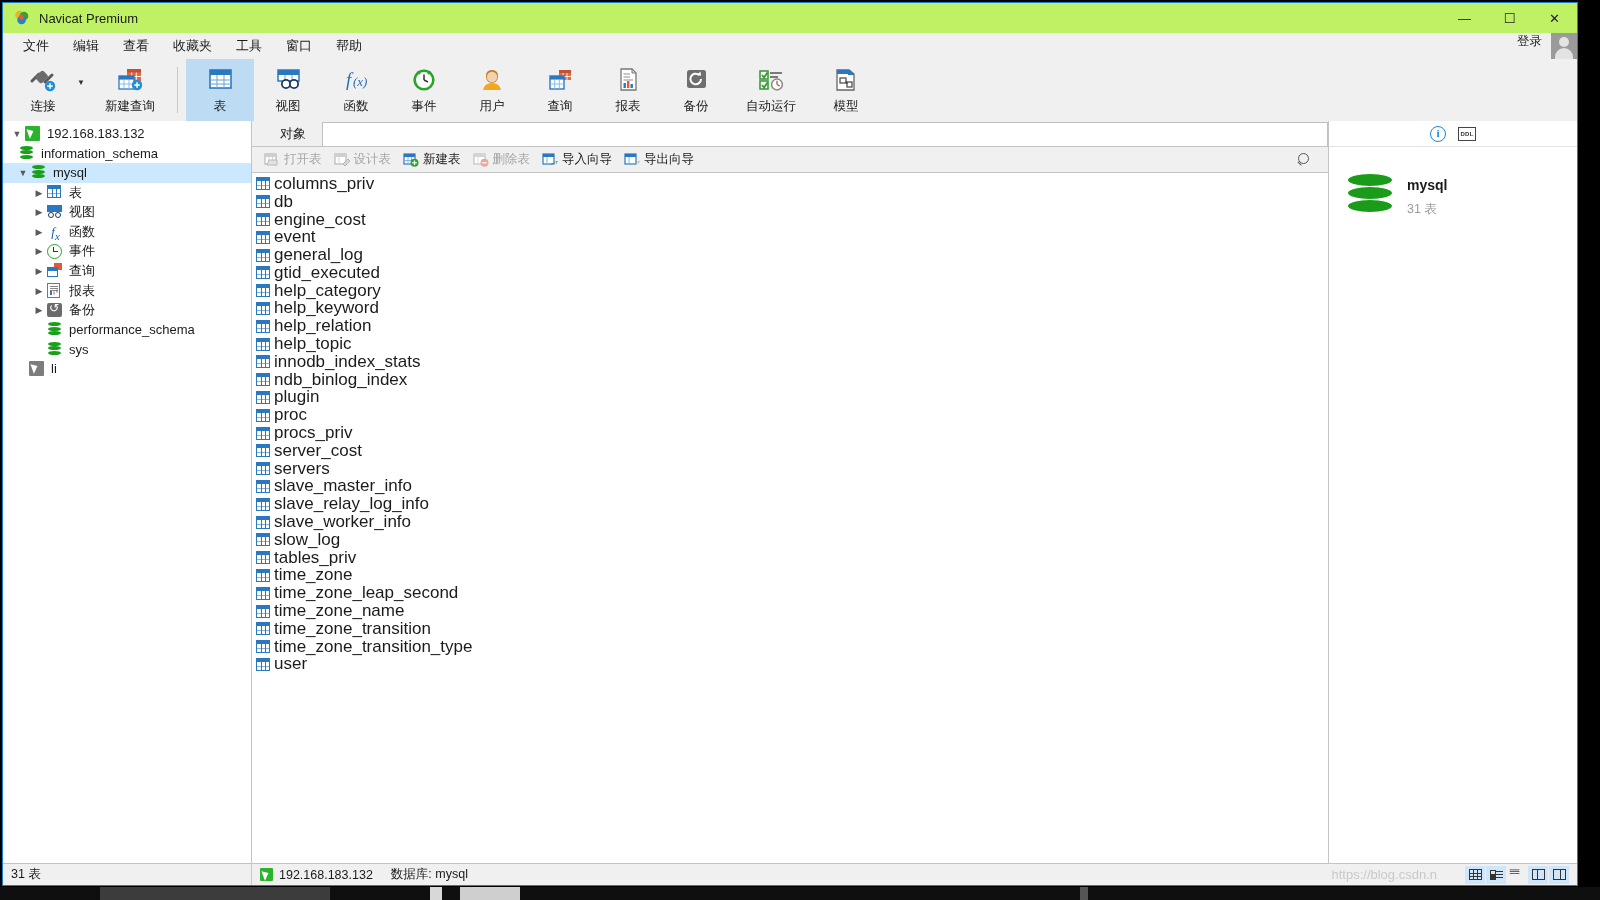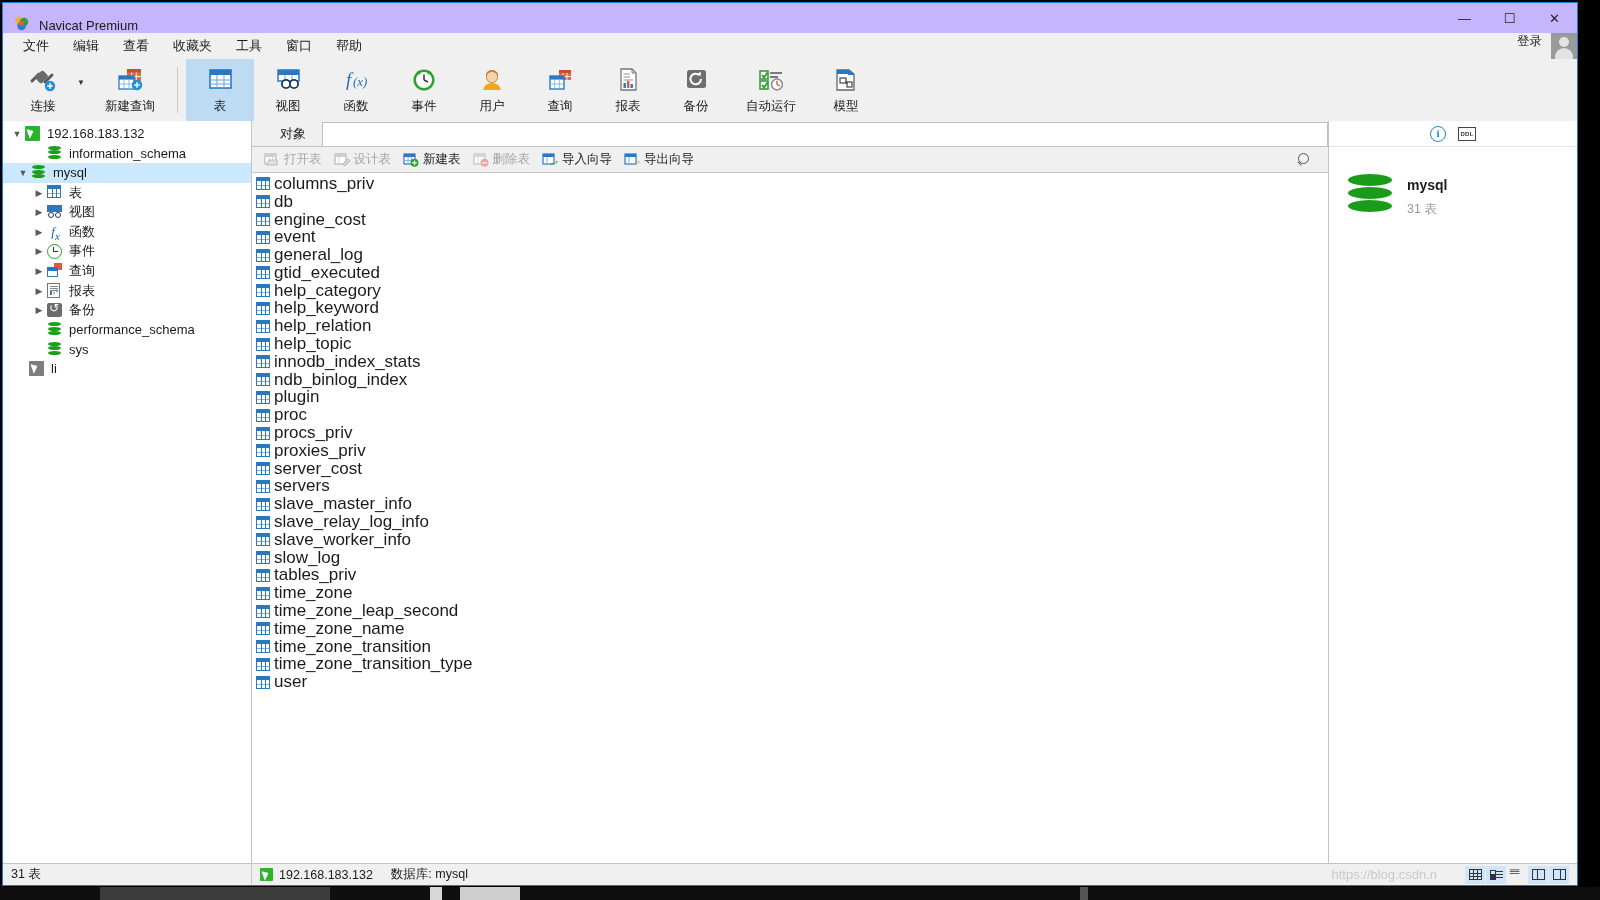--- a/index.html
+++ b/index.html
@@ -13,22 +13,22 @@
     position: absolute; left: 2px; top: 2px;
     width: 1576px; height: 884px;
     background: #ffffff;
     border: 1px solid #1a7fd4;
     display: flex; flex-direction: column;
     overflow: hidden;
   }
 
   
   .titlebar {
-    height: 30px; background: #c4b5fd;
-    display: flex; align-items: flex-end;
+    height: 30px; background: #bef264;
+    display: flex; align-items: center;
     flex: 0 0 30px;
   }
   .title-logo { width: 18px; height: 18px; margin: 0 8px 0 10px; position: relative; }
   .title-text { font-size: 13px; color: #1b1b1b; }
   .win-btns { margin-left: auto; display: flex; height: 30px; }
   .win-btn {
     width: 45px; height: 30px; display: flex; align-items: center; justify-content: center;
     font-size: 13px; color: #222;
   }
 
@@ -511,21 +511,21 @@
       <div class="tree">
 
         <div class="tnode" style="padding-left:6px;">
           <div class="arrow">▼</div>
           <div class="tico">
               <div class="connico"></div>
             </div>
           <div class="tlabel">192.168.183.132</div>
         </div>
 
-        <div class="tnode" style="padding-left:28px;">
+        <div class="tnode" style="">
           <div class="arrow"></div>
           <div class="tico">
               <div class="cyl">
                 <i></i>
                 <i></i>
                 <i></i>
               </div>
             </div>
           <div class="tlabel">information_schema</div>
         </div>
@@ -820,26 +820,20 @@
           <div class="orow">
             <div class="gridico">
               <div class="gridline"></div>
             </div>
             <span class="nm">procs_priv</span>
           </div>
           <div class="orow">
             <div class="gridico">
               <div class="gridline"></div>
             </div>
-            <span class="nm">proxies_priv</span>
-          </div>
-          <div class="orow">
-            <div class="gridico">
-              <div class="gridline"></div>
-            </div>
             <span class="nm">server_cost</span>
           </div>
           <div class="orow">
             <div class="gridico">
               <div class="gridline"></div>
             </div>
             <span class="nm">servers</span>
           </div>
           <div class="orow">
             <div class="gridico">

